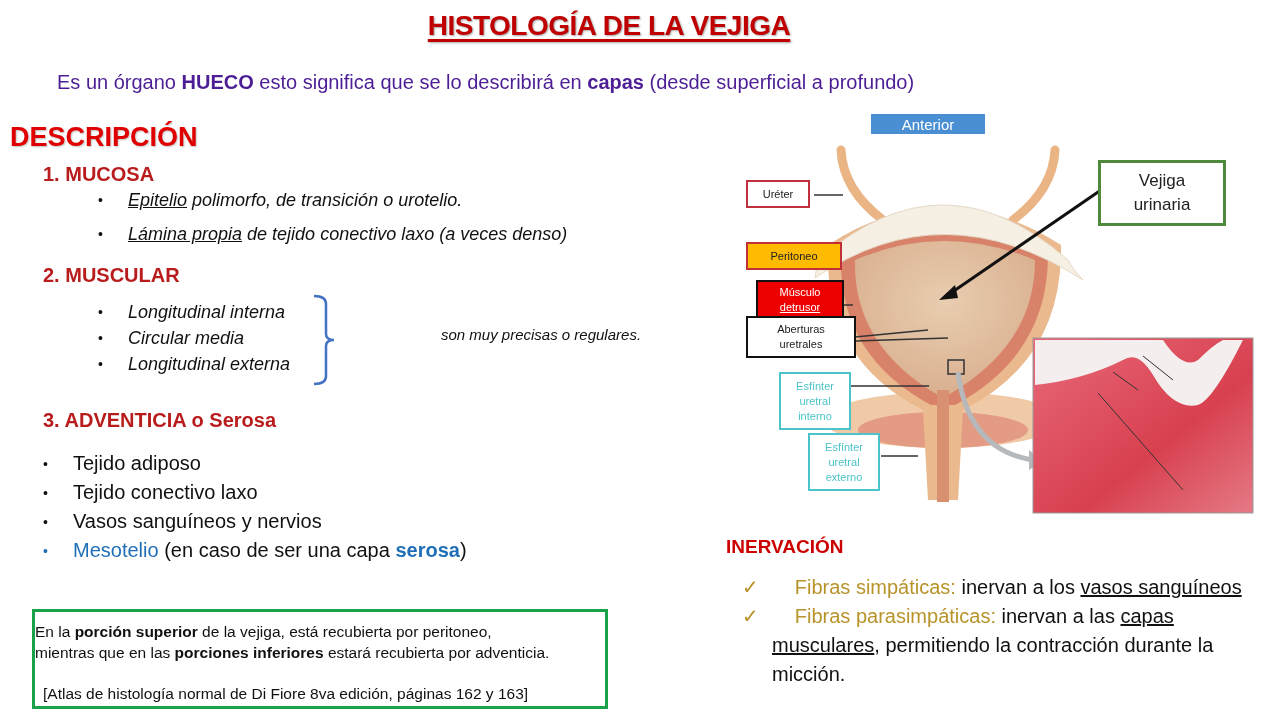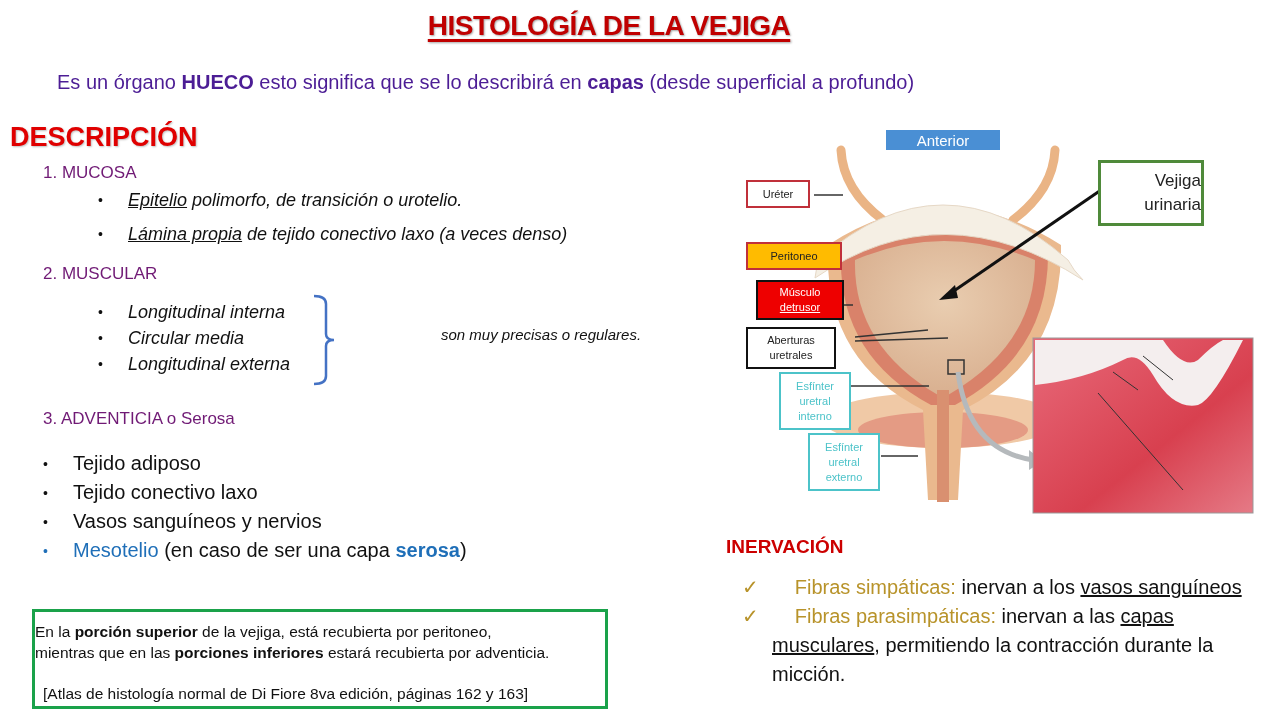--- a/index.html
+++ b/index.html
@@ -2,21 +2,21 @@
 <html><head>
 <meta charset="utf-8">
 <style>
   html, body { margin:0; padding:0; }
   body { width:1280px; height:720px; background:#ffffff; position:relative; overflow:hidden; font-family:"Liberation Sans", sans-serif; color:#111; }
   .abs { position:absolute; }
   .title { left:0; width:1218px; top:10px; text-align:center; font-size:28px; font-weight:bold; color:#c00000; text-decoration:underline; text-decoration-thickness:3px; text-underline-offset:4px; text-shadow:1px 1px 2px rgba(0,0,0,0.35); letter-spacing:-0.5px; }
   .intro { left:33px; top:71px; font-size:20px; color:#4c1d95;margin-left:24px; }
   .intro b { font-weight:bold; }
   .desc-h { left:10px; top:122px; font-size:27px; font-weight:bold; color:#e00000; text-shadow:1px 1px 2px rgba(0,0,0,0.25); }
-  .sec-h { font-size:17px; font-weight:normal; color:#701a75; }
+  .sec-h { font-size:20px; font-weight:bold; color:#b91c1c; }
   .li-ital { font-size:18px; font-style:italic; color:#111; }
   .bullet { position:absolute; font-size:14px; }
   .u { text-decoration:underline; }
   .note { left:356px; top:324px; width:370px; font-size:15px; font-style:italic; text-align:center; line-height:21px; color:#111; }
   .note .no { color:#e00000; font-weight:bold; }
   .adv-li { font-size:20px; color:#111; }
   .blue { color:#1f6fb8; }
   .blue-b { color:#1f6fb8; font-weight:bold; }
   .box { left:32px; top:609px; width:576px; height:100px; border:3px solid #1aa24a; box-sizing:border-box; font-size:15.5px; }
   .box .l1 { position:absolute; left:0; right:0; top:9px; text-align:left; line-height:21px; }
@@ -139,43 +139,43 @@
     <path d="M215 262 Q225 340 290 350" stroke="#b5b9bc" stroke-width="5" fill="none"></path>
     <polygon points="286,340 300,351 286,360" fill="#b5b9bc"></polygon>
 
     <rect x="290" y="228" width="220" height="175" fill="url(#histo)" stroke="#999"></rect>
     <path d="M292 230 L420 230 Q440 260 455 250 Q470 235 480 230 L500 230 Q470 290 455 295 Q430 300 410 265 Q395 240 380 250 Q340 270 292 275 Z" fill="#f4eeee"></path>
     <line x1="400" y1="246" x2="430" y2="270" stroke="#333" stroke-width="1"></line>
     <line x1="370" y1="262" x2="395" y2="280" stroke="#333" stroke-width="1"></line>
     <line x1="355" y1="283" x2="440" y2="380" stroke="#333" stroke-width="1"></line>
   </svg>
 
-  <div class="lbl" style="left:128px; top:20px; width:114px; height:20px; background:#4a8fd4; color:#fff; font-size:15px;margin-left:15px;">Anterior</div>
+  <div class="lbl" style="left:128px; top:4px; width:114px; height:20px; background:#4a8fd4; color:#fff; font-size:15px;">Anterior</div>
 
   <div class="lbl" style="left:3px; top:70px; width:64px; height:28px; border:2px solid #c0303a; background:#fff; color:#222;">Uréter</div>
   <div class="lbl" style="left:3px; top:132px; width:96px; height:28px; border:2px solid #c0303a; background:#ffbb00; color:#222;">Peritoneo</div>
   <div class="lbl" style="left:13px; top:170px; width:88px; height:40px; border:2px solid #111; background:#ee0000; color:#fff; flex-direction:column;">
     <span>Músculo</span>
     <span class="u">detrusor</span>
   </div>
-  <div class="lbl" style="left:3px; top:217px; width:90px; height:42px; border:2px solid #111; background:#fff; color:#222; flex-direction:column;">
+  <div class="lbl" style="left:3px; top:206px; width:110px; height:42px; border:2px solid #111; background:#fff; color:#222; flex-direction:column;">
     <span>Aberturas</span>
     <span>uretrales</span>
   </div>
   <div class="lbl" style="left:36px; top:262px; width:72px; height:58px; border:2px solid #4cc3c9; background:#fff; color:#4cc3c9; flex-direction:column;">
     <span>Esfínter</span>
     <span>uretral</span>
     <span>interno</span>
   </div>
   <div class="lbl" style="left:65px; top:323px; width:72px; height:58px; border:2px solid #4cc3c9; background:#fff; color:#4cc3c9; flex-direction:column;">
     <span>Esfínter</span>
     <span>uretral</span>
     <span>externo</span>
   </div>
-  <div class="lbl" style="left:355px; top:50px; width:106px; height:66px; border:3px solid #4f8a3a; background:#fff; color:#222; font-size:17px; line-height:24px; flex-direction:column;align-items:flex-end;">
+  <div class="lbl" style="left:355px; top:50px; width:128px; height:66px; border:3px solid #4f8a3a; background:#fff; color:#222; font-size:17px; line-height:24px; flex-direction:column;">
     <span>Vejiga</span>
     <span>urinaria</span>
   </div>
 
 </div>
 
 <div class="abs inerv-h">INERVACIÓN</div>
 <div class="abs inerv-p">
   <div><span class="check">✓</span><span class="gold">Fibras simpáticas:</span><span> inervan a los </span><span class="u">vasos sanguíneos</span></div>
   <div><span class="check">✓</span><span class="gold">Fibras parasimpáticas:</span><span> inervan a las </span><span class="u">capas</span></div>

